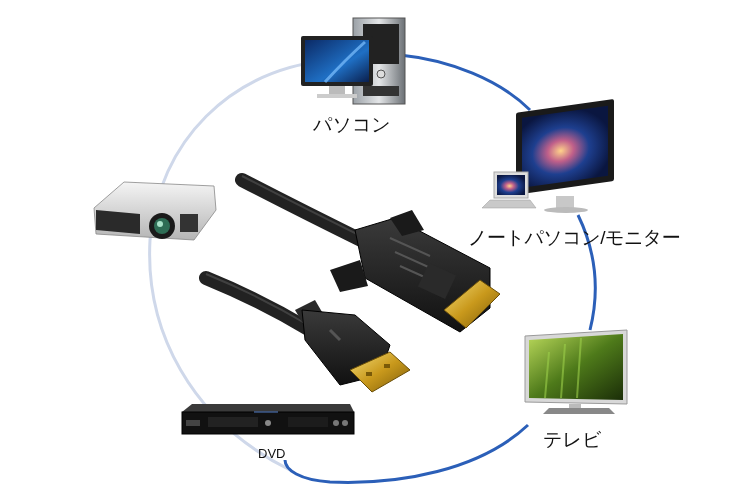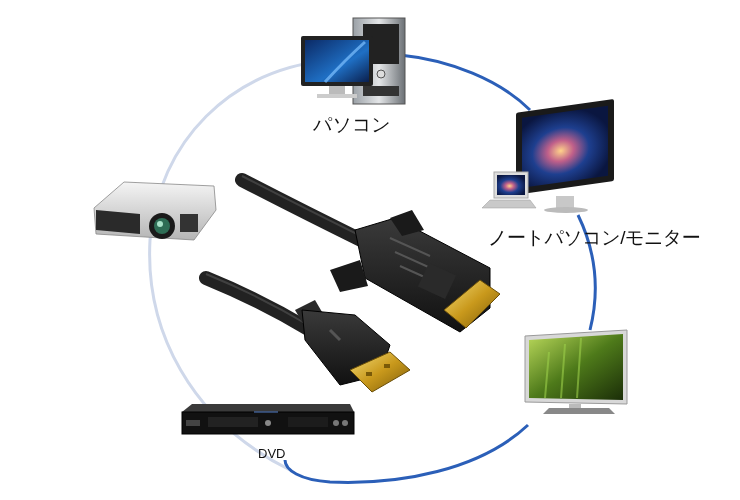--- a/index.html
+++ b/index.html
@@ -1,20 +1,20 @@
 <!DOCTYPE html>
 <html><head>
   <meta charset="utf-8">
   <style>
     html, body { margin: 0; padding: 0; background: #ffffff; }
     body { width: 740px; height: 500px; position: relative; overflow: hidden; font-family: "DejaVu Serif", serif; }
     .stage { position: absolute; left: 0; top: 0; width: 740px; height: 500px; }
     .label { position: absolute; color: #111; font-family: Liberation Sans, sans-serif; white-space: nowrap; }
     .lbl-pc { left: 313px; top: 112px; font-size: 19px; }
-    .lbl-laptop { left: 468px; top: 225px; font-size: 19px; letter-spacing: -0.5px; margin-left: 20px; }
+    .lbl-laptop { left: 468px; top: 225px; font-size: 19px; letter-spacing: -0.5px; }
     .lbl-projector { left: 32px; top: 262px; font-size: 19px; }
     .lbl-tv { left: 543px; top: 427px; font-size: 19px; }
     .lbl-dvd { left: 258px; top: 446px; font-size: 13px; font-family: Liberation Sans, sans-serif; }
     .device { position: absolute; }
     svg { display: block; }
   </style>
 </head>
 <body>
 
 <div class="stage">
@@ -96,20 +96,21 @@
           <stop offset="0.5" stop-color="#4e7a1a"></stop>
           <stop offset="1" stop-color="#1b2e08"></stop>
       </linearGradient>
     </defs>
     <path d="M 10 14 L 112 8 L 112 82 L 10 80 Z" fill="#d8d8d8" stroke="#9a9a9a"></path>
     <path d="M 14 18 L 108 12 L 108 78 L 14 76 Z" fill="url(#forest)"></path>
     <path d="M 30 76 L 34 30 M 46 76 L 50 22 M 62 76 L 66 16" stroke="#9ccf4a" stroke-width="2" opacity="0.6"></path>
     <rect x="54" y="82" width="12" height="6" fill="#bbb"></rect>
     <path d="M 28 92 L 100 92 L 94 86 L 34 86 Z" fill="#888"></path>
   </svg>
+  <div class="label lbl-tv">テレビ</div>
 
   <svg class="device" width="180" height="40" style="left:178px;top:400px;">
     <path d="M 4 12 L 14 4 L 172 4 L 176 12 Z" fill="#3a3a3a"></path>
     <rect x="4" y="12" width="172" height="22" fill="#111" stroke="#000"></rect>
     <rect x="30" y="17" width="50" height="10" fill="#222"></rect>
     <circle cx="90" cy="23" r="3" fill="#888"></circle>
     <rect x="110" y="17" width="40" height="10" fill="#1c1c1c"></rect>
     <circle cx="158" cy="23" r="3" fill="#777"></circle>
     <circle cx="167" cy="23" r="3" fill="#777"></circle>
     <rect x="8" y="20" width="14" height="6" fill="#444"></rect>

